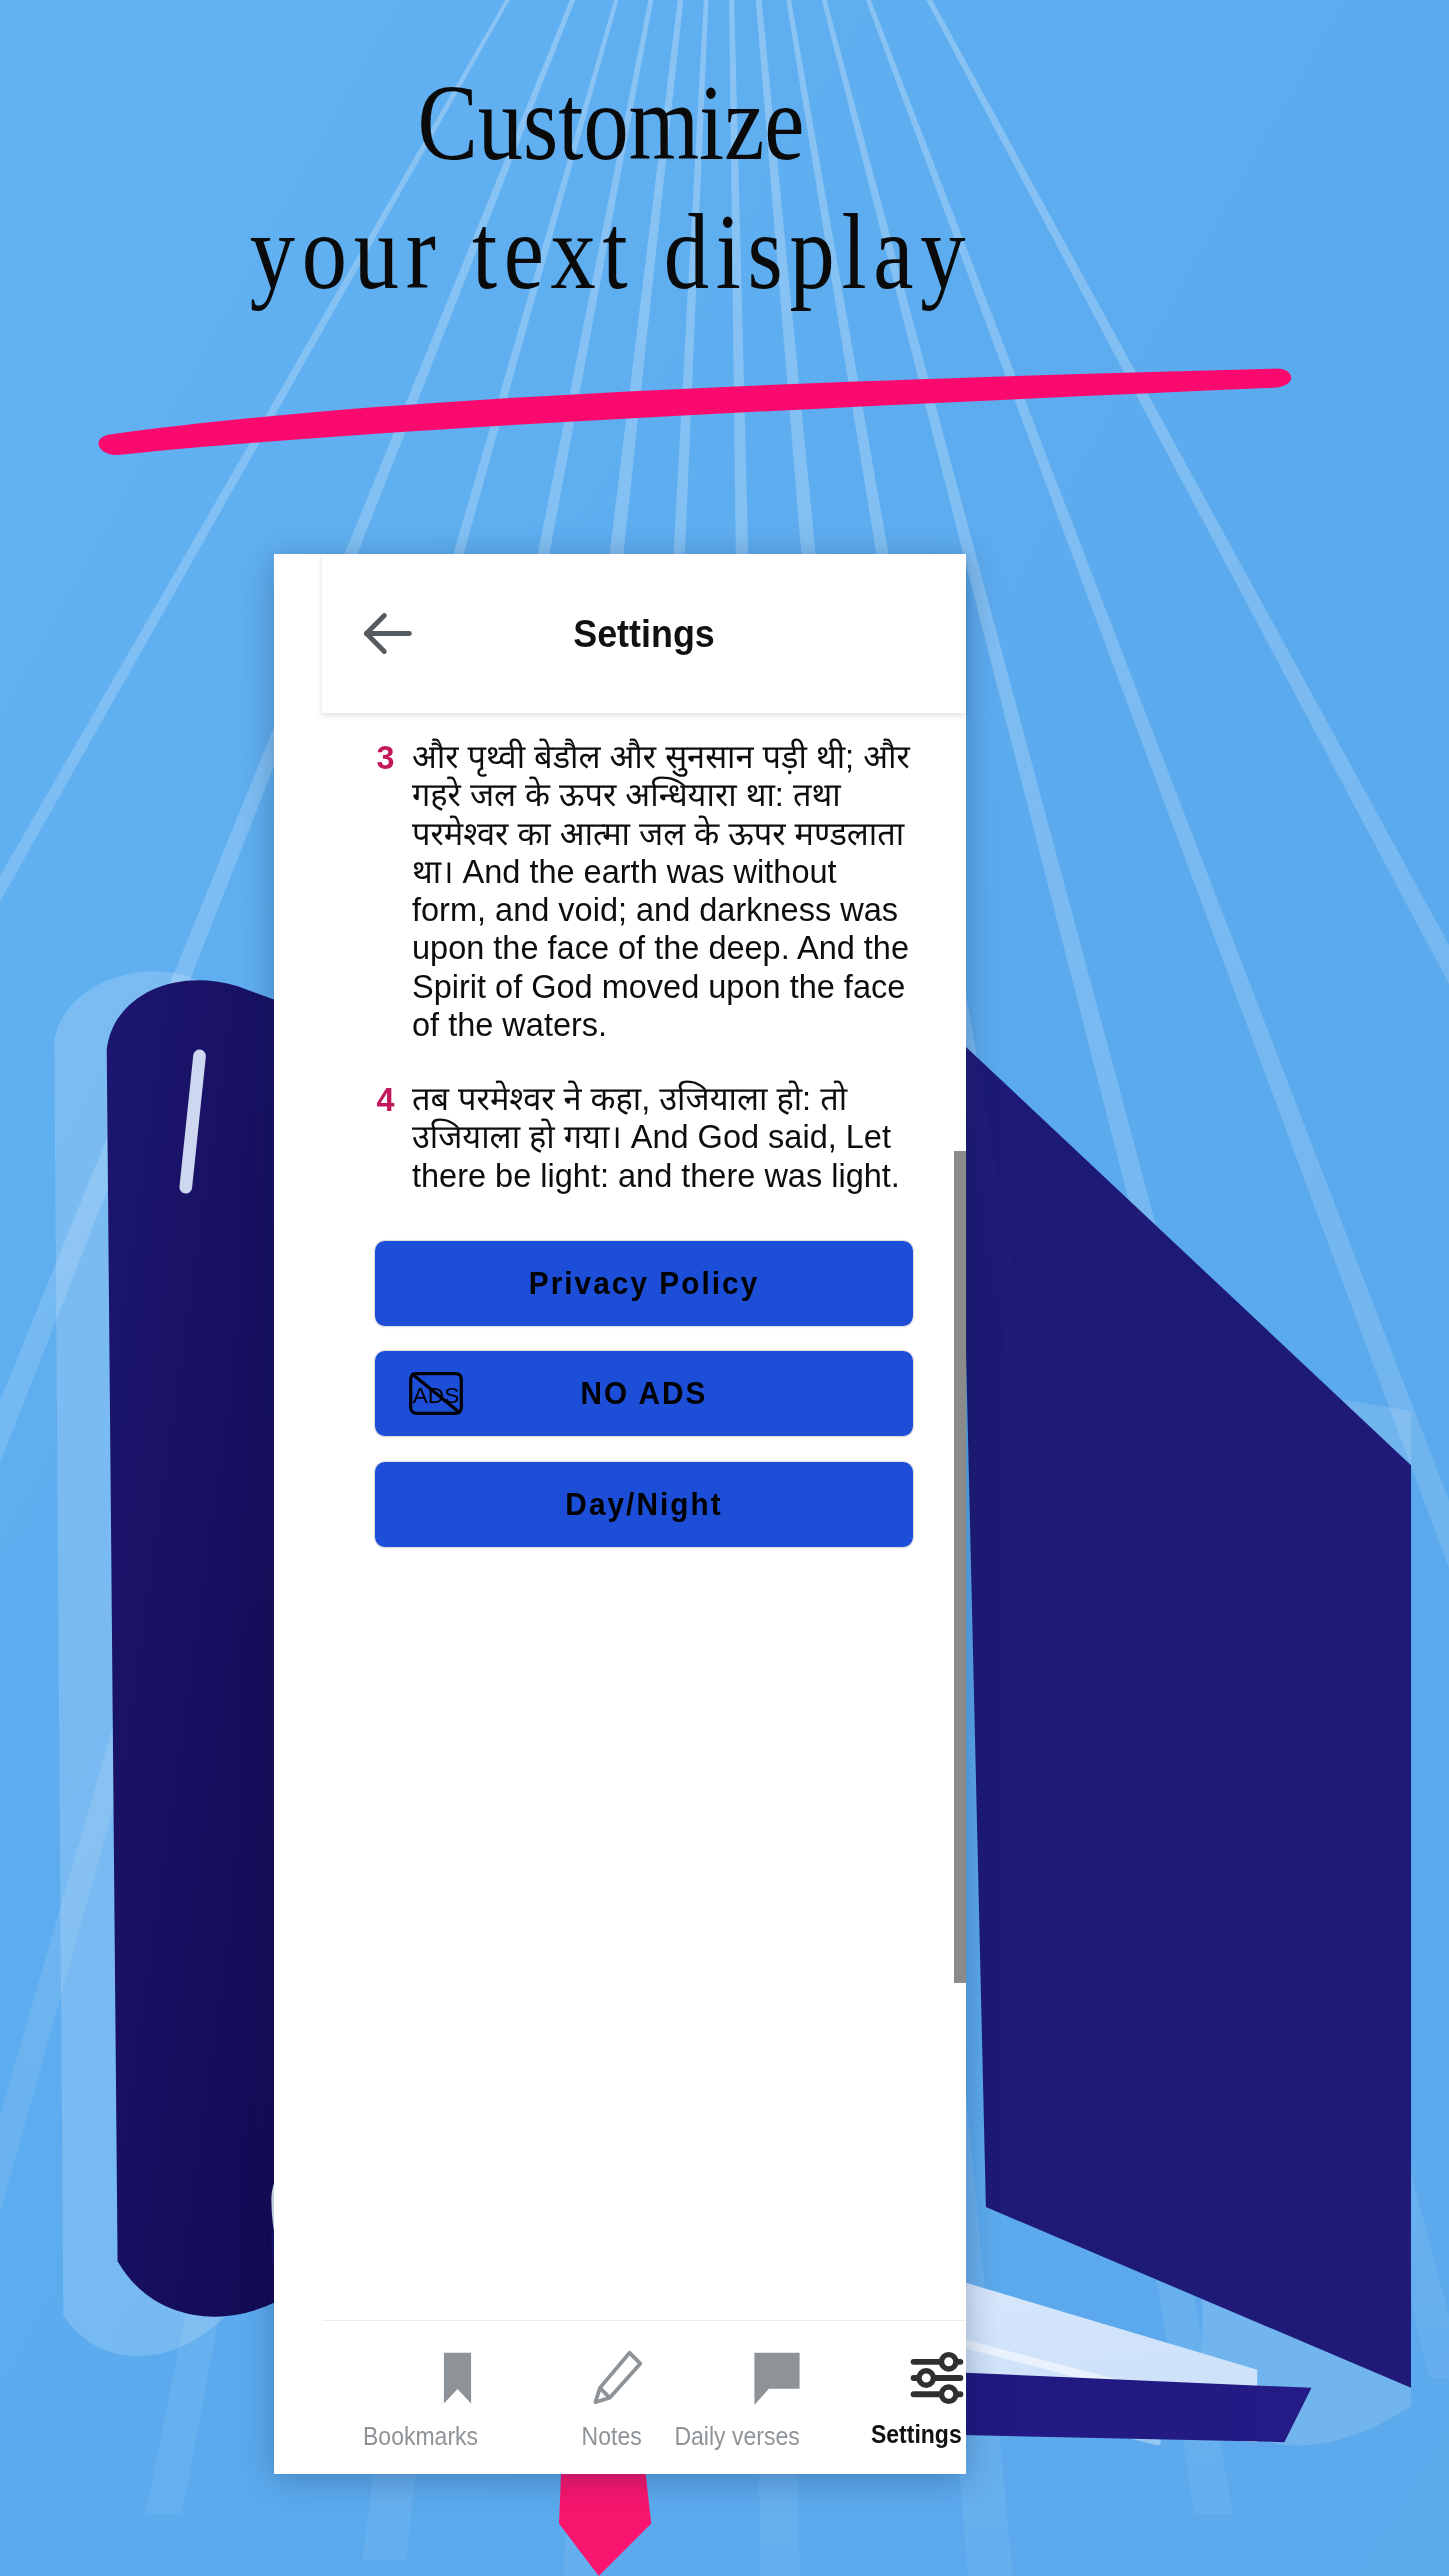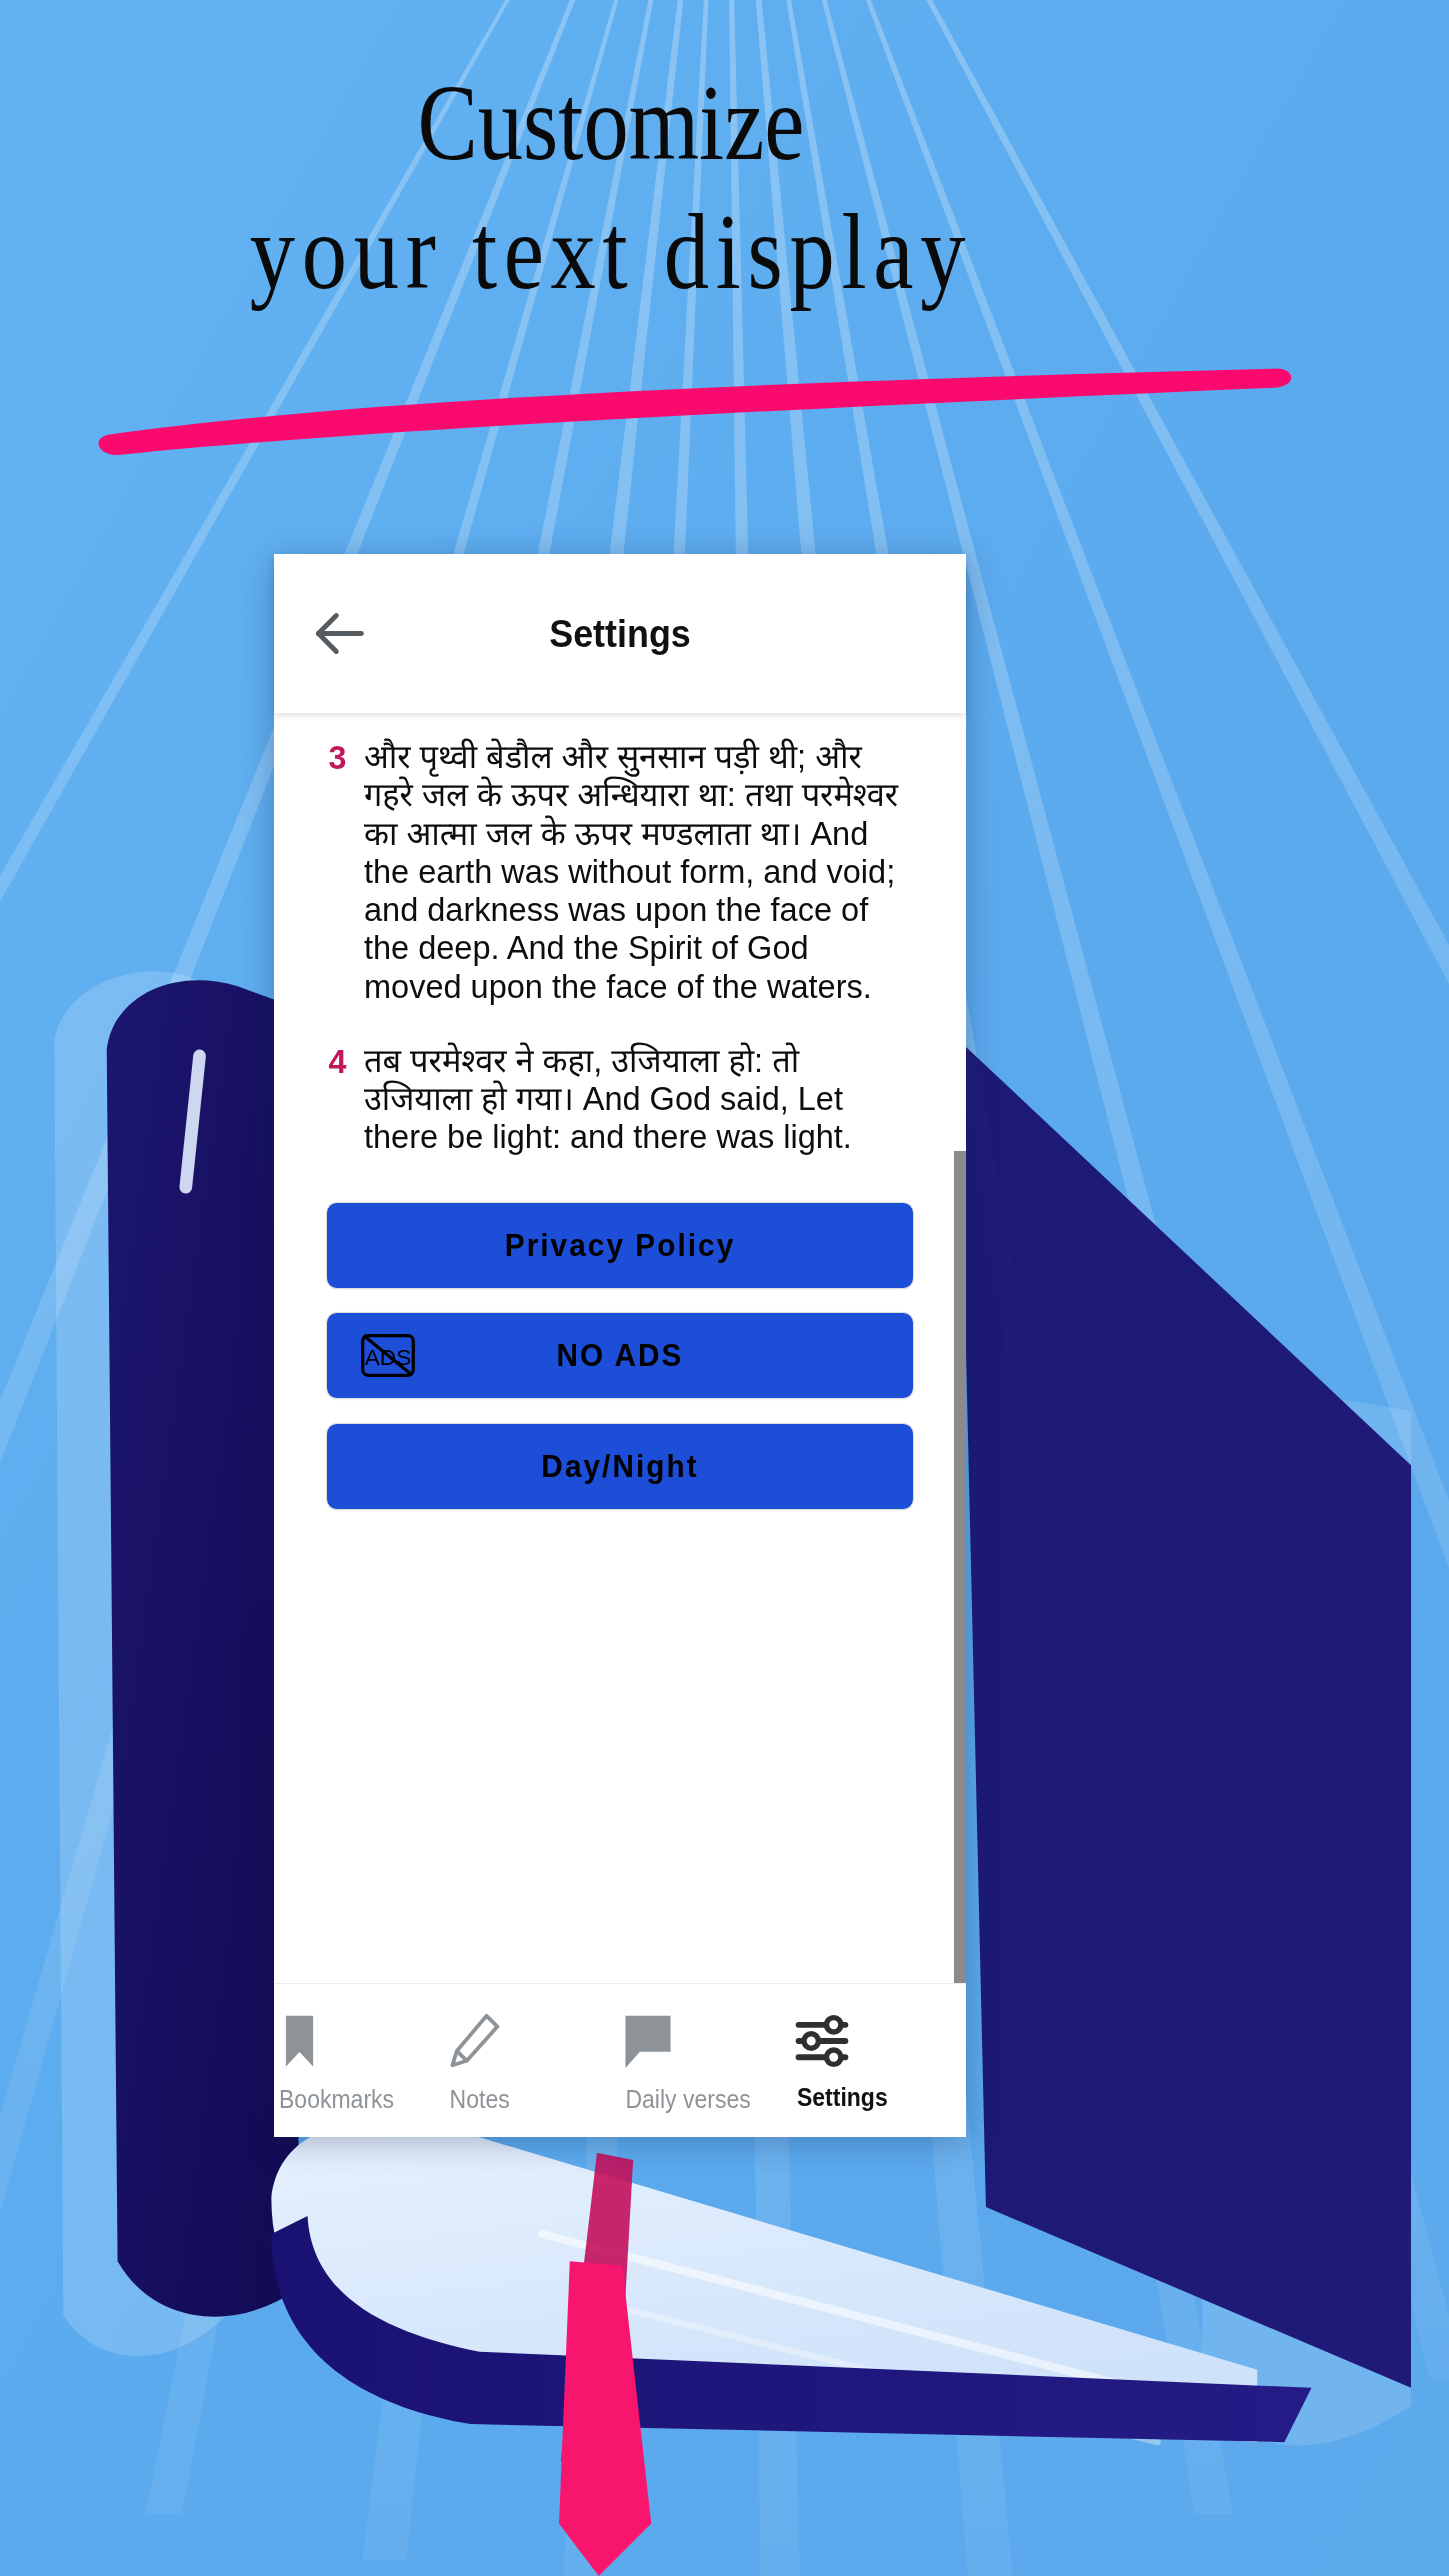--- a/index.html
+++ b/index.html
@@ -30,25 +30,26 @@
     transform-origin:center center;
     white-space:nowrap;
     font-weight:400;
   }
   .headline-line.l2{ margin-top:20px; letter-spacing:8.1px; }
   #swoosh{ position:absolute; left:0; top:344px; width:1449px; height:118px; z-index:3; }
   #app-card{
     position:absolute;
     left:274px; top:554px;
     width:692px;
-    height:1583px;
+    height:1920px;
     background:#ffffff;
     z-index:5;
     display:flex; flex-direction:column;
     box-shadow:0 5.4px 31px rgba(18,30,70,.30);
+    padding-left:48px;
   }
 
   
   .app-header{
     height:159px; min-height:159px;
     background:#fff;
     display:flex; align-items:center;
     position:relative;
     box-shadow:0 2.7px 6.3px rgba(0,0,0,0.13);
     z-index:3;
@@ -122,21 +123,21 @@
 
   
   .app-nav{
     height:154px; min-height:154px;
     background:#fff; display:flex;
     border-top:1.8px solid #ECECEC;
     align-items:stretch;
   }
   .nav-item{
     flex:1; display:flex; flex-direction:column;
-    align-items:flex-start; justify-content:center;
+    align-items:flex-end; justify-content:center;
     gap:14.5px; cursor:pointer; padding-top:5.4px;
   }
   .nav-label{
     font-size:25px; color:#8E9398;
     transform:scaleX(0.92);
   }
   .nav-item.active .nav-label{ color:#111; font-weight:bold; }
 </style>
 </head>
 <body>

